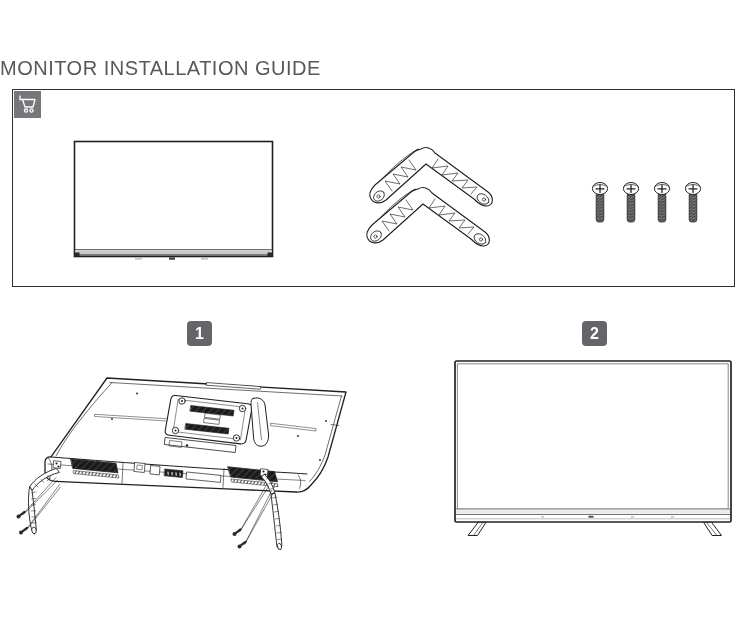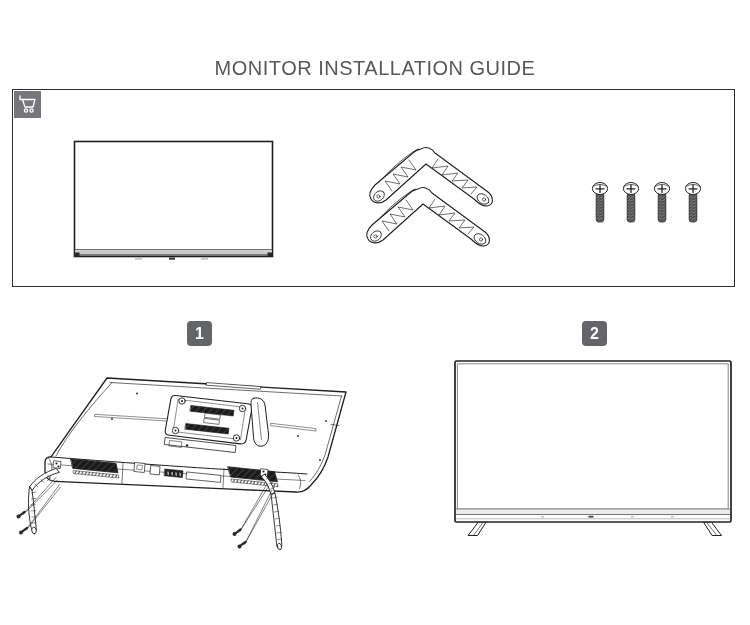--- a/index.html
+++ b/index.html
@@ -1,21 +1,21 @@
 <!DOCTYPE html>
 <html><head>
 <meta charset="utf-8">
 <style>
   html,body{margin:0;padding:0;background:#fff;}
   .stage{
     position:relative;width:750px;height:625px;background:#ffffff;
     font-family:"Liberation Sans", sans-serif;overflow:hidden;
   }
   .page-title{
-    position:absolute;left:0;top:57px;width:750px;text-align:center;
+    position:absolute;left:0;top:57px;width:750px;text-align:left;
     font-size:20px;letter-spacing:.5px;color:#58585b;font-weight:400;
   }
   .parts-box{
     position:absolute;left:12px;top:89px;width:721px;height:196px;
     border:1.5px solid #2e2e2e;background:#fff;
   }
   .cart-badge{
     position:absolute;left:1px;top:1px;width:27px;height:27px;
     background:#77777b;display:flex;align-items:center;justify-content:center;
   }

